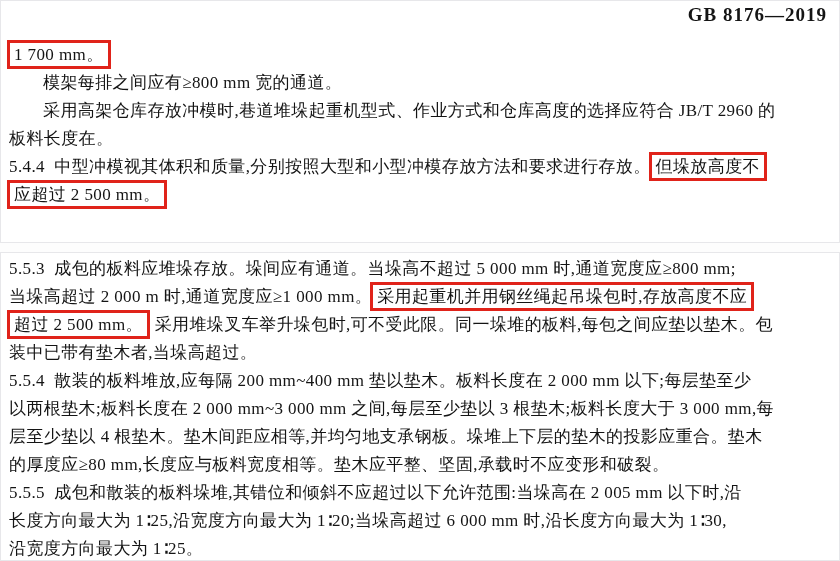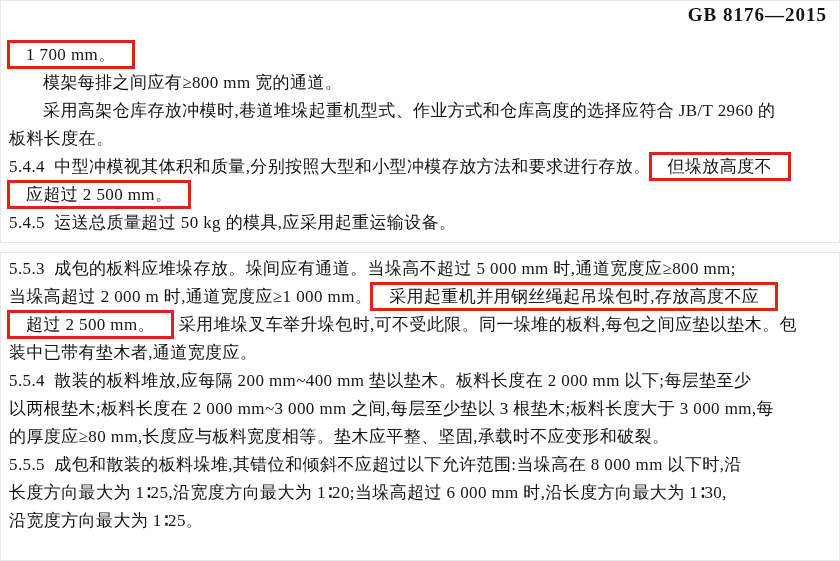--- a/index.html
+++ b/index.html
@@ -39,48 +39,48 @@
     height: 28px;
     line-height: 28px;
     font-size: 17px;
     letter-spacing: 0.4px;
     white-space: pre;
   }
   .line.indent { padding-left: 34px; }
 
   .hl {
     border: 3px solid var(--hl, #e0231a);
-    padding: 2px 16px;
+    padding: 2px 4px;
     margin-left: -2px;
   }
 </style>
 </head>
 <body>
 
 <div class="page">
   <div class="section section-1">
-    <div class="doc-header">GB 8176—2015</div>
+    <div class="doc-header">GB 8176—2019</div>
     <div class="lines">
         <div class="line"><span class="hl">1 700 mm。</span></div>
         <div class="line indent"><span class="seg">模架每排之间应有≥800 mm 宽的通道。</span></div>
         <div class="line indent"><span class="seg">采用高架仓库存放冲模时,巷道堆垛起重机型式、作业方式和仓库高度的选择应符合 JB/T 2960 的</span></div>
         <div class="line"><span class="seg">板料长度在。</span></div>
         <div class="line"><span class="seg">5.4.4  中型冲模视其体积和质量,分别按照大型和小型冲模存放方法和要求进行存放。</span><span class="hl">但垛放高度不</span></div>
         <div class="line"><span class="hl">应超过 2 500 mm。</span></div>
-        <div class="line"><span class="seg">5.4.5  运送总质量超过 50 kg 的模具,应采用起重运输设备。</span></div>
       </div>
   </div>
   <div class="section-gap"></div>
   <div class="section section-2">
     <div class="lines">
         <div class="line"><span class="seg">5.5.3  成包的板料应堆垛存放。垛间应有通道。当垛高不超过 5 000 mm 时,通道宽度应≥800 mm;</span></div>
         <div class="line"><span class="seg">当垛高超过 2 000 m 时,通道宽度应≥1 000 mm。</span><span class="hl">采用起重机并用钢丝绳起吊垛包时,存放高度不应</span></div>
         <div class="line"><span class="hl">超过 2 500 mm。</span><span class="seg"> 采用堆垛叉车举升垛包时,可不受此限。同一垛堆的板料,每包之间应垫以垫木。包</span></div>
-        <div class="line"><span class="seg">装中已带有垫木者,通道宽度应。</span></div>
+        <div class="line"><span class="seg">装中已带有垫木者,当垛高超过。</span></div>
         <div class="line"><span class="seg">5.5.4  散装的板料堆放,应每隔 200 mm~400 mm 垫以垫木。板料长度在 2 000 mm 以下;每层垫至少</span></div>
         <div class="line"><span class="seg">以两根垫木;板料长度在 2 000 mm~3 000 mm 之间,每层至少垫以 3 根垫木;板料长度大于 3 000 mm,每</span></div>
+        <div class="line"><span class="seg">层至少垫以 4 根垫木。垫木间距应相等,并均匀地支承钢板。垛堆上下层的垫木的投影应重合。垫木</span></div>
         <div class="line"><span class="seg">的厚度应≥80 mm,长度应与板料宽度相等。垫木应平整、坚固,承载时不应变形和破裂。</span></div>
-        <div class="line"><span class="seg">5.5.5  成包和散装的板料垛堆,其错位和倾斜不应超过以下允许范围:当垛高在 8 000 mm 以下时,沿</span></div>
+        <div class="line"><span class="seg">5.5.5  成包和散装的板料垛堆,其错位和倾斜不应超过以下允许范围:当垛高在 2 005 mm 以下时,沿</span></div>
         <div class="line"><span class="seg">长度方向最大为 1∶25,沿宽度方向最大为 1∶20;当垛高超过 6 000 mm 时,沿长度方向最大为 1∶30,</span></div>
         <div class="line"><span class="seg">沿宽度方向最大为 1∶25。</span></div>
       </div>
   </div>
 </div>
 
 </body></html>

